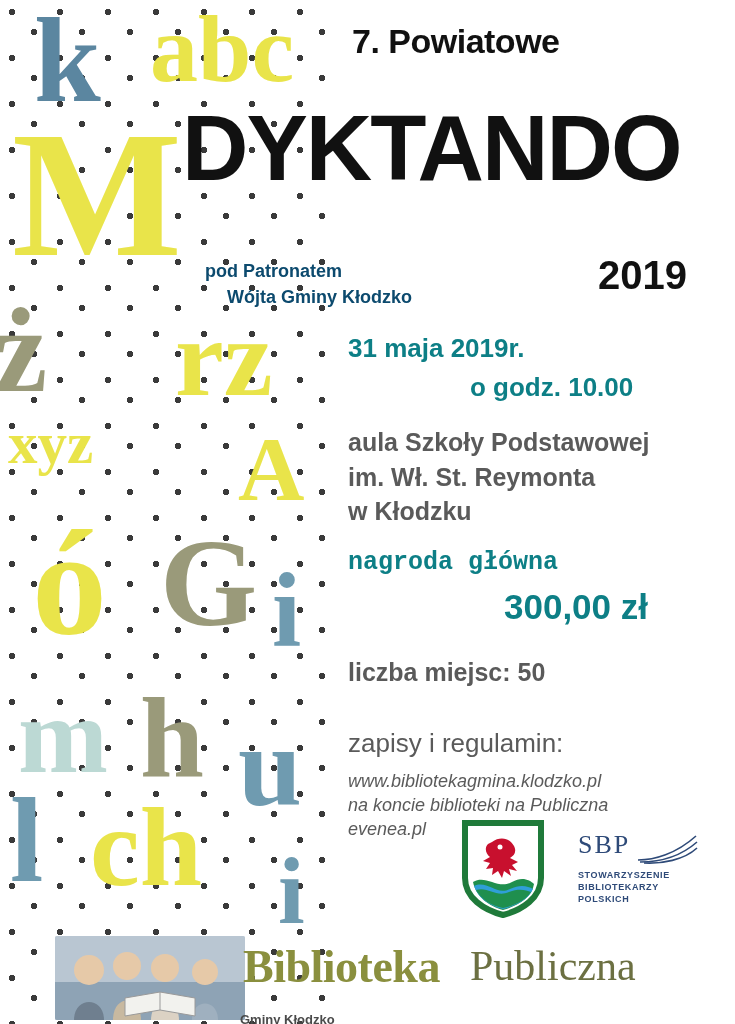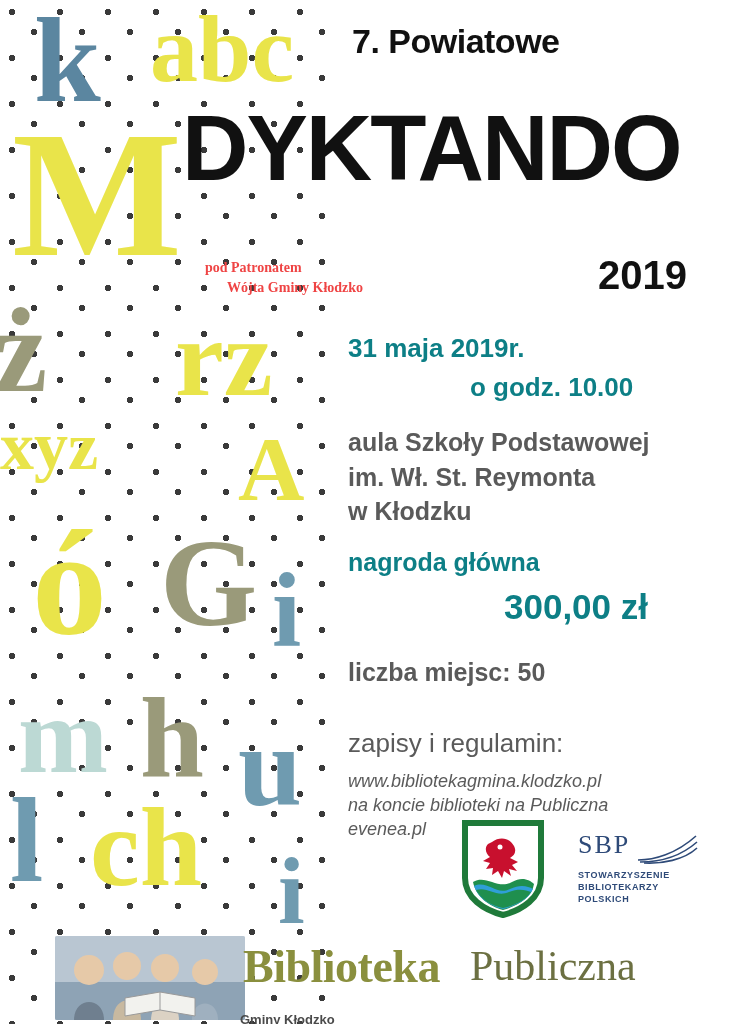--- a/index.html
+++ b/index.html
@@ -49,44 +49,43 @@
     font-size: 92px; font-weight: 700; color: #111;
     letter-spacing: -2px;
     white-space: nowrap;
   }
   .title-year {
     left: 598px; top: 253px;
     font-size: 40px; font-weight: 700; color: #111; text-align: center;
   }
   .patronat {
     left: 205px; top: 258px;
-    font-size: 14px; font-weight: 700; color: #ef4444;
+    font-size: 18px; font-weight: 700; color: #0c4a6e;
     line-height: 1.45;
-    font-family: Liberation Serif, serif;
   }
   .patronat .l2 { margin-left: 22px; display: block; }
 
   .date1 {
     left: 348px; top: 333px;
     font-size: 26px; font-weight: 700; color: #0d7f86;
   }
   .date2 {
     left: 470px; top: 372px;
     font-size: 26px; font-weight: 700; color: #0d7f86;
   }
 
   .venue {
     left: 348px; top: 425px;
     font-size: 25px; font-weight: 700; color: #5a5a5a;
     line-height: 1.38;
   }
 
   .prize-label {
     left: 348px; top: 548px;
-    font-size: 25px; font-weight: 700; color: #0d7f86;
+    font-size: 25px; font-weight: 700; color: #0d7f86; font-family: Liberation Mono, monospace;
   }
   .prize-amount {
     left: 504px; top: 587px;
     font-size: 35px; font-weight: 700; color: #0d7f86;
   }
 
   .seats {
     left: 348px; top: 658px;
     font-size: 25px; font-weight: 700; color: #5a5a5a;
   }
@@ -153,21 +152,21 @@
 <body>
 
 <div id="poster">
 
   <div class="deco-col" id="deco">
       <span class="dl serif" style="left: 34px; top: 10px; font-size: 120px; color: rgb(91, 134, 160);">k</span>
       <span class="dl serif" style="left: 150px; top: 8px; font-size: 96px; color: rgb(233, 228, 74);">abc</span>
       <span class="dl serif" style="left: 12px; top: 118px; font-size: 180px; color: rgb(233, 228, 74);">M</span>
       <span class="dl serif" style="left: -6px; top: 300px; font-size: 120px; color: rgb(154, 154, 122);">ż</span>
       <span class="dl serif" style="left: 148px; top: 312px; font-size: 110px; color: rgb(233, 228, 74); margin-left: 27px;">rz</span>
-      <span class="dl serif" style="left: 0; top: 418px; font-size: 68px; color: rgb(233, 228, 74); text-align: right;">xyz</span>
+      <span class="dl serif" style="left: 8px; top: 418px; font-size: 59px; color: rgb(233, 228, 74); text-align: right;">xyz</span>
       <span class="dl serif" style="left: 238px; top: 430px; font-size: 92px; color: rgb(233, 228, 74);">A</span>
       <span class="dl serif" style="left: 32px; top: 520px; font-size: 150px; color: rgb(233, 228, 74);">ó</span>
       <span class="dl serif" style="left: 160px; top: 530px; font-size: 125px; color: rgb(154, 154, 122);">G</span>
       <span class="dl serif" style="left: 272px; top: 566px; font-size: 105px; color: rgb(111, 155, 176);">i</span>
       <span class="dl serif" style="left: 18px; top: 690px; font-size: 108px; color: rgb(188, 217, 212);">m</span>
       <span class="dl serif" style="left: 140px; top: 690px; font-size: 115px; color: rgb(154, 154, 122);">h</span>
       <span class="dl serif" style="left: 238px; top: 718px; font-size: 115px; color: rgb(111, 155, 176);">u</span>
       <span class="dl serif" style="left: 10px; top: 790px; font-size: 120px; color: rgb(111, 155, 176);">l</span>
       <span class="dl serif" style="left: 90px; top: 800px; font-size: 112px; color: rgb(233, 228, 74);">ch</span>
       <span class="dl serif" style="left: 278px; top: 850px; font-size: 96px; color: rgb(111, 155, 176);">i</span>

